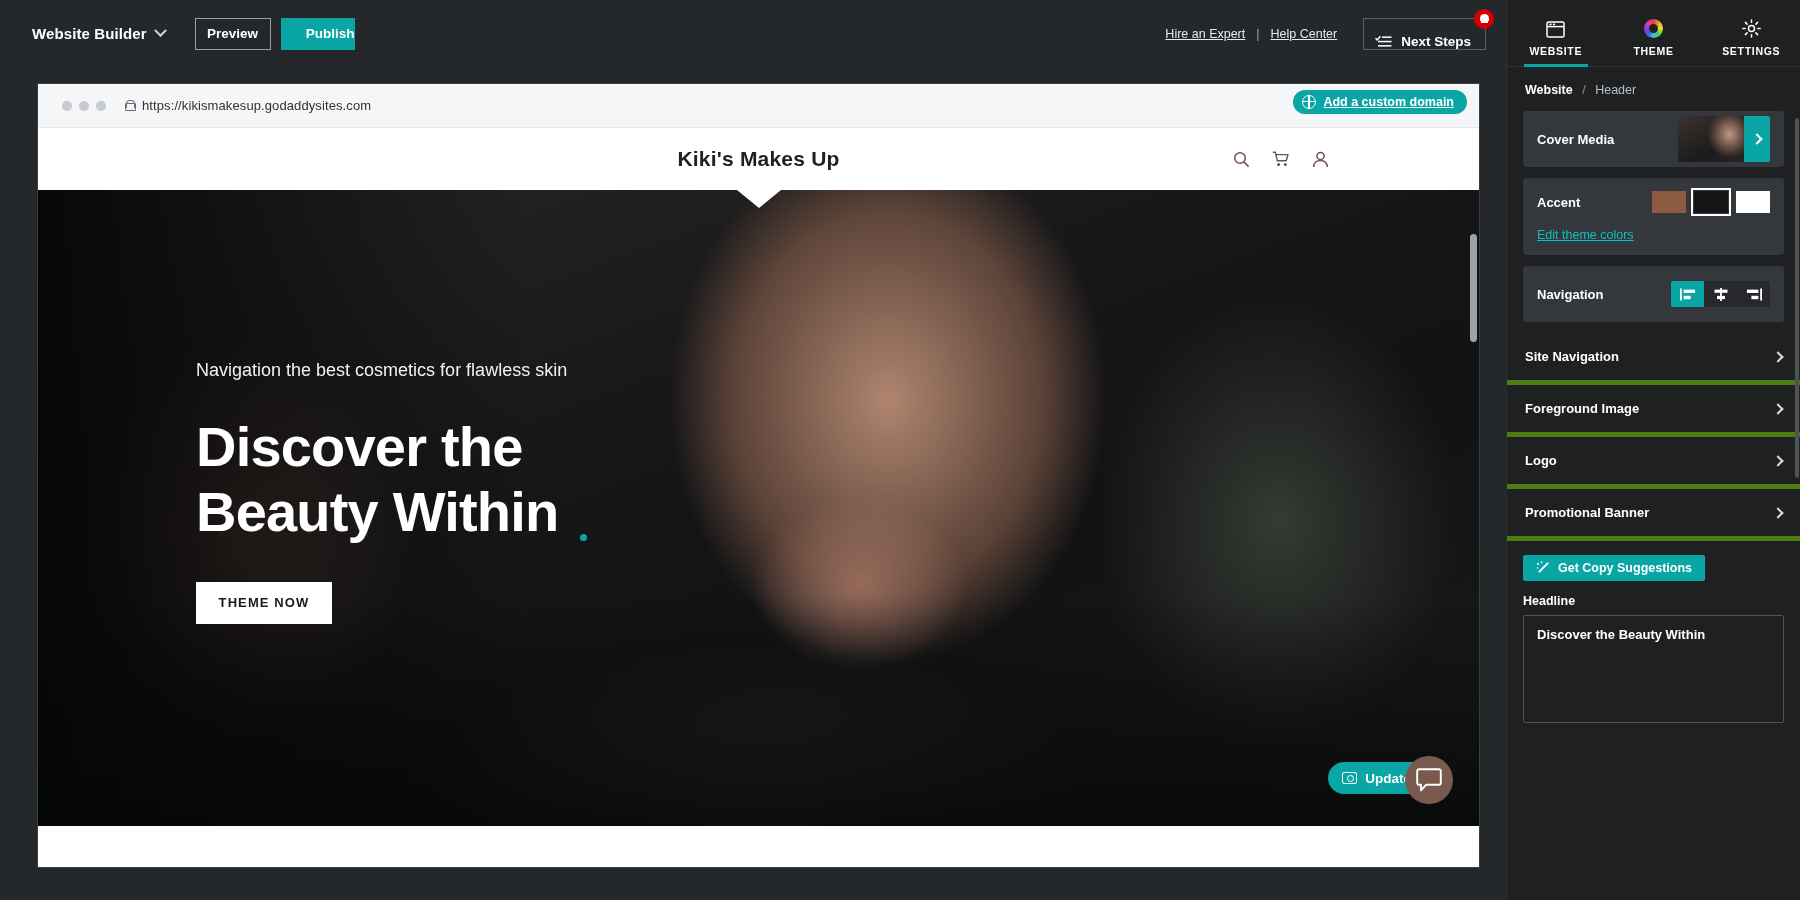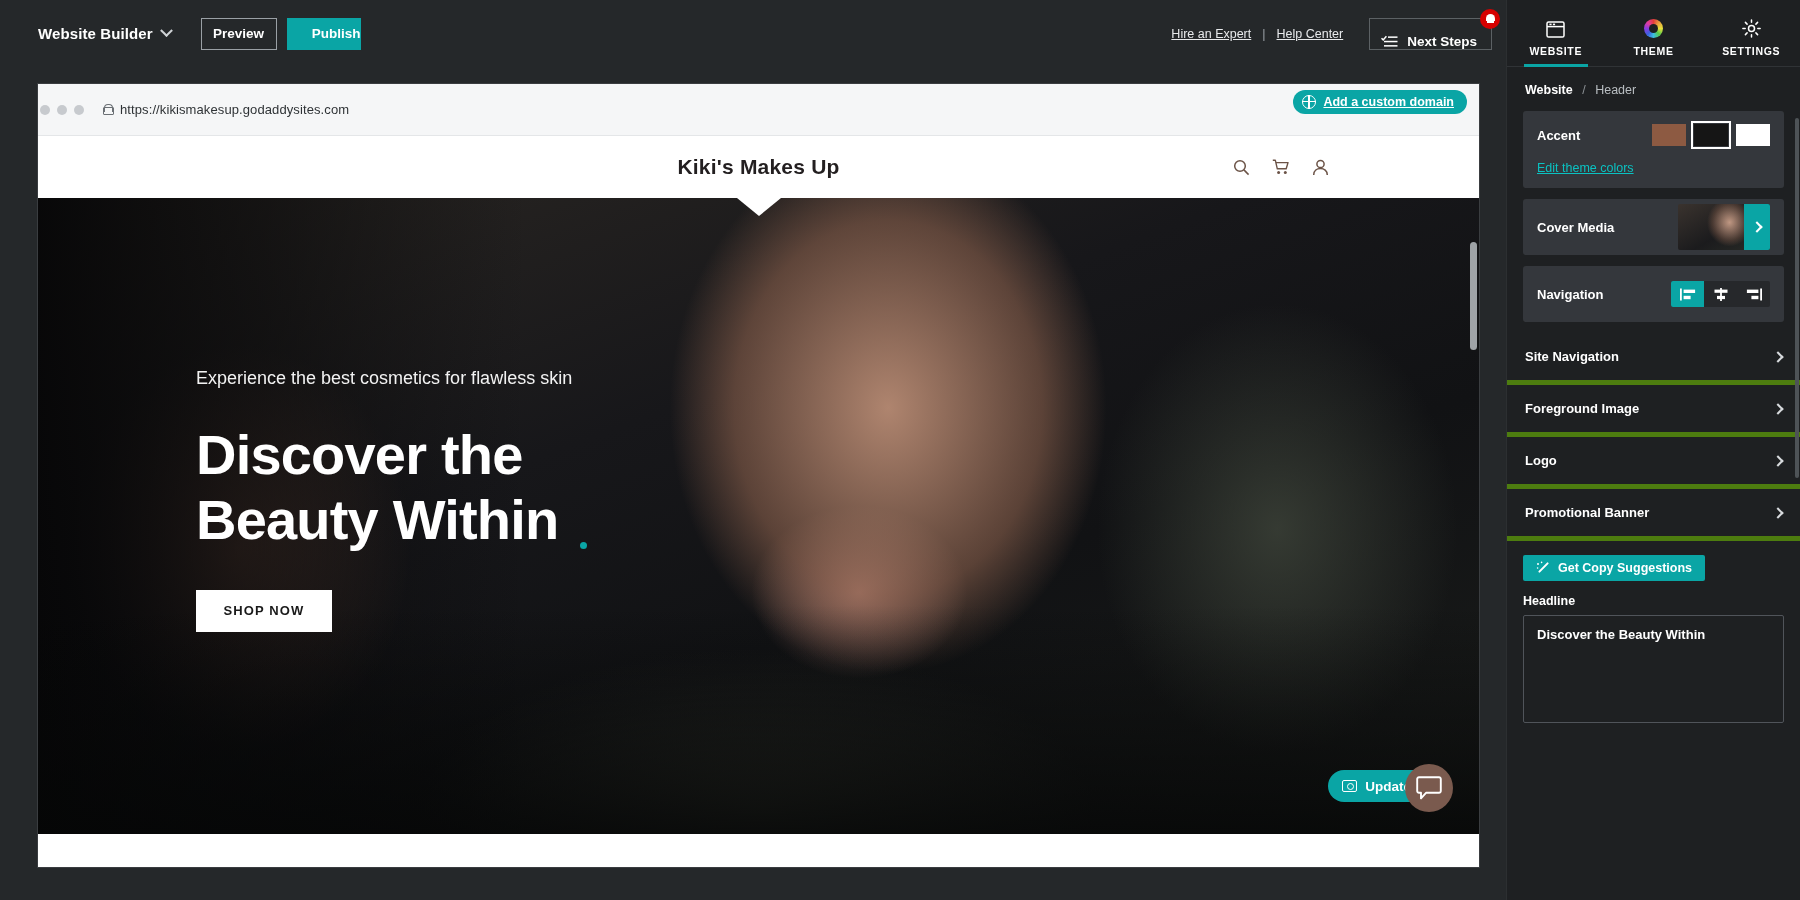--- a/index.html
+++ b/index.html
@@ -10,21 +10,21 @@
     font-family: "Liberation Sans", sans-serif;
   }
 
   #app { position: relative; width: 1800px; height: 900px; display: flex; }
 
   
   #main { position: relative; width: 1506px; height: 900px; background: #25282a; flex: 0 0 1506px; }
 
   
   #topbar {
-    position: absolute; left: 12px; top: 0; width: 1506px; height: 67px;
+    position: absolute; left: 6px; top: 0; width: 1506px; height: 67px;
     background: #25282a; display: flex; align-items: center; padding: 0 18px;
   }
   .wb-brand {
     display: flex; align-items: center; gap: 9px;
     color: #ffffff; font-size: 15px; font-weight: bold; letter-spacing: .1px;
     margin-left: 8px; cursor: pointer;
   }
   .chev-d { display:inline-block; width:9px; height:9px; border-right:2px solid #cfd3d6; border-bottom:2px solid #cfd3d6; transform: rotate(45deg) translate(-2px,-2px); }
 
   .btn-preview {
@@ -63,22 +63,22 @@
   .bell::after {
     content:""; position:absolute; left:1px; bottom:1px; width:7px; height:2px; background:#ffffff;
   }
 
   
   #browser {
     position: absolute; left: 37px; top: 83px; width: 1443px; height: 785px;
     background: #ffffff; border: 1px solid #3a3d40; overflow: hidden;
   }
   #chrome-bar {
-    position: relative; height: 52px; background: #f5f6f7; display: flex; align-items: center;
-    padding: 0 2px; border-bottom: 1px solid #e4e6e8;
+    position: relative; height: 44px; background: #f5f6f7; display: flex; align-items: center;
+    padding: 0 24px; border-bottom: 1px solid #e4e6e8;
   }
   .dots { display: flex; gap: 7px; margin-right: 19px; }
   .dot { width: 10px; height: 10px; border-radius: 50%; background: #c7cace; }
   .url-wrap { display: flex; align-items: center; gap: 8px; }
   .lock { width: 9px; height: 11px; position: relative; }
   .lock::before { content:""; position:absolute; left:1px; top:0; width:7px; height:7px; border:1.4px solid #6b7075; border-bottom:none; border-radius:4px 4px 0 0; }
   .lock::after { content:""; position:absolute; left:0; bottom:0; width:9px; height:6px; border:1.2px solid #6b7075; border-radius:1px; }
   .url-text { color: #2f3336; font-size: 13px; letter-spacing: .1px; }
 
   .domain-btn {
@@ -300,26 +300,26 @@
           </svg>
         </div>
         <div class="notch"></div>
       </div>
 
       <div id="hero">
         <div class="hero-dark-l"></div>
         <div class="hero-dark-b"></div>
 
         <div class="hero-copy">
-          <div class="hero-sub">Experience the best cosmetics for flawless skin</div>
+          <div class="hero-sub">Navigation the best cosmetics for flawless skin</div>
           <div class="hero-title">
             <span>Discover the Beauty Within</span><i class="sel-dot"></i>
           </div>
           <div class="shop-btn">
-            <span>SHOP NOW</span>
+            <span>THEME NOW</span>
           </div>
         </div>
 
         <div class="update-pill">
           <i class="cam"></i>
           <span>Update</span>
         </div>
         <div class="chat-fab">
           <svg width="26" height="24" viewBox="0 0 26 24">
             <path d="M3 1.2 H23 A1.8 1.8 0 0 1 24.8 3 V15 A1.8 1.8 0 0 1 23 16.8 H10 L5 22.4 V16.8 H3 A1.8 1.8 0 0 1 1.2 15 V3 A1.8 1.8 0 0 1 3 1.2 Z" fill="none" stroke="#ffffff" stroke-width="1.9" stroke-linejoin="round"></path>
@@ -365,39 +365,39 @@
       </div>
     </div>
     <div id="panel-divider"></div>
 
     <div class="breadcrumb">
       <span class="bc-root">Website</span>
       <span class="bc-slash">/</span>
       <span class="bc-leaf">Header</span>
     </div>
 
+    <div class="card">
+      <span class="card-label">Cover Media</span>
+      <div class="cover-thumb">
+        <div class="cover-arrow">
+          <i class="chev-r"></i>
+        </div>
+      </div>
+    </div>
+
     <div class="card accent-card">
       <div class="accent-row">
         <span class="card-label">Accent</span>
         <div class="sw-group">
           <i class="sw" style="background:#8d5a42"></i>
           <i class="sw sel" style="background:#151515"></i>
           <i class="sw" style="background:#ffffff"></i>
         </div>
       </div>
       <span class="edit-theme">Edit theme colors</span>
-    </div>
-
-    <div class="card">
-      <span class="card-label">Cover Media</span>
-      <div class="cover-thumb">
-        <div class="cover-arrow">
-          <i class="chev-r"></i>
-        </div>
-      </div>
     </div>
 
     <div class="card">
       <span class="card-label">Navigation</span>
       <div class="align-group">
         <div class="align-btn active">
           <svg width="16" height="13" viewBox="0 0 16 13">
             <rect x="0" y="0.5" width="1.8" height="12" fill="#fff"></rect>
             <rect x="3.6" y="1.6" width="11.5" height="3.4" fill="#fff"></rect>
             <rect x="3.6" y="7.8" width="7" height="3.4" fill="#fff"></rect>

